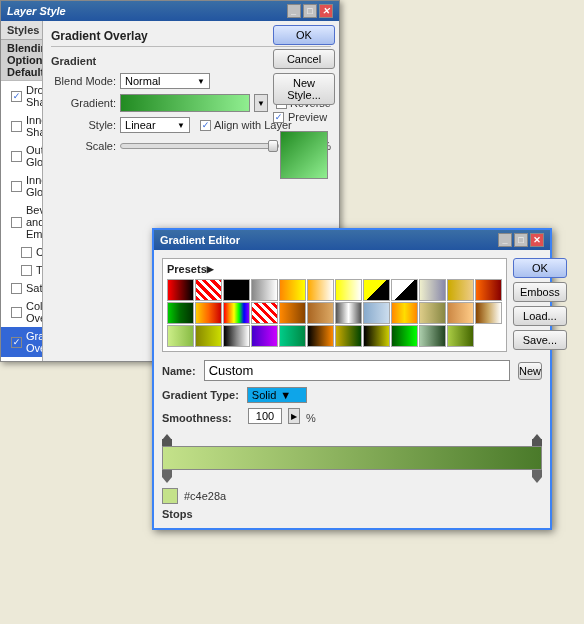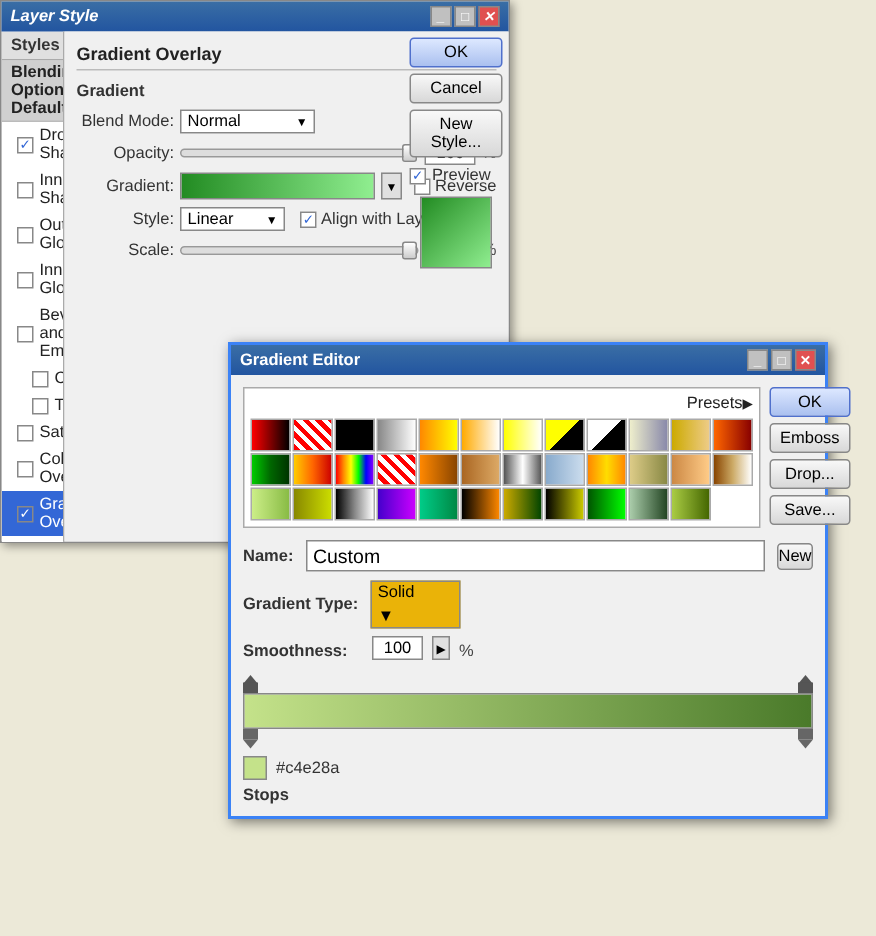--- a/index.html
+++ b/index.html
@@ -269,25 +269,25 @@
     .grad-body {
       padding: 8px;
     }
     .presets-section {
       border: 1px solid #aaa;
       background: white;
       padding: 4px;
       margin-bottom: 8px;
     }
     .presets-title {
-      font-weight: normal;
+      font-weight: bold;
       margin-bottom: 4px;
       color: #222;
       display: flex;
-      justify-content: flex-end;
+      justify-content: flex-start;
       align-items: center;
     }
     .presets-grid {
       display: grid;
       grid-template-columns: repeat(12, 1fr);
       gap: 1px;
       position: relative;
     }
     .preset-item {
       width: 27px; height: 22px;
@@ -319,30 +319,29 @@
     }
 
     .gradient-type-row {
       display: flex;
       align-items: center;
       gap: 8px;
       margin-bottom: 5px;
     }
     .type-label { font-weight: bold; color: #333; }
     .type-dropdown {
-      background: #eab308;
+      background: #0ea5e9;
       border: 1px solid #888;
       padding: 1px 4px;
       font-size: 11px;
       display: flex;
-      align-items: flex-start;
+      align-items: flex-end;
       gap: 4px;
       cursor: pointer;
       min-width: 60px;
-      flex-direction: column;
     }
     .smoothness-row {
       display: flex;
       align-items: flex-end;
       gap: 6px;
       margin-bottom: 8px;
     }
     .smooth-label { font-weight: bold; color: #333; min-width: 80px; }
     .smooth-input {
       width: 34px;
@@ -526,28 +525,20 @@
       <div class="sub-section-title">Gradient</div>
 
       <div class="form-row">
         <span class="form-label">Blend Mode:</span>
         <div class="dropdown" style="width:90px;">
           <span>Normal</span>
           <span class="dropdown-arrow">▼</span>
         </div>
       </div>
 
-      <div class="form-row">
-        <span class="form-label">Opacity:</span>
-        <div class="slider-track" style="width:90px;">
-          <div class="slider-thumb" style="left:calc(100% - 10px);"></div>
-        </div>
-        <input class="number-input" type="text" value="100" style="">
-        <span class="unit-label">%</span>
-      </div>
 
       <div class="form-row">
         <span class="form-label">Gradient:</span>
         <div class="gradient-preview-container">
           <div class="gradient-preview-bar"></div>
           <div class="gradient-arrow-btn">▼</div>
         </div>
         <div class="checkbox-row" style="margin-left:4px;">
           <span class="checkbox-indicator"></span>
           <span>Reverse</span>
@@ -643,21 +634,21 @@
             <div class="preset-item" style="background: linear-gradient(to right, rgb(0, 0, 0), rgb(204, 204, 0));"></div>
             <div class="preset-item" style="background: linear-gradient(to right, rgb(0, 85, 0), rgb(0, 255, 0));"></div>
             <div class="preset-item" style="background: linear-gradient(to right, rgb(170, 204, 170), rgb(34, 68, 34));"></div>
             <div class="preset-item" style="background: linear-gradient(to right, rgb(170, 204, 68), rgb(68, 102, 0));"></div>
           </div>
       </div>
 
       <div style="display:flex; flex-direction:column; gap:4px; width:60px;">
         <button class="win-button default-btn">OK</button>
         <button class="win-button">Emboss</button>
-        <button class="win-button">Drop...</button>
+        <button class="win-button">Load...</button>
         <button class="win-button">Save...</button>
       </div>
     </div>
 
     <div class="name-row">
       <span class="name-label">Name:</span>
       <input class="name-input" type="text" value="Custom" style="">
       <button class="new-btn">New</button>
     </div>
 

